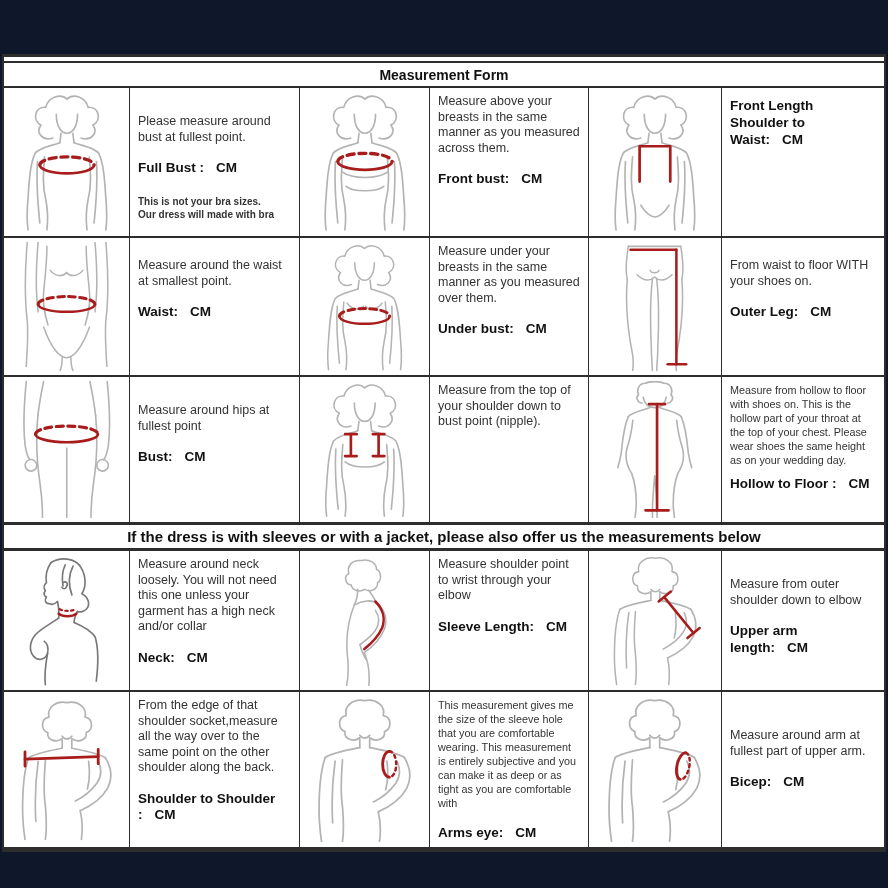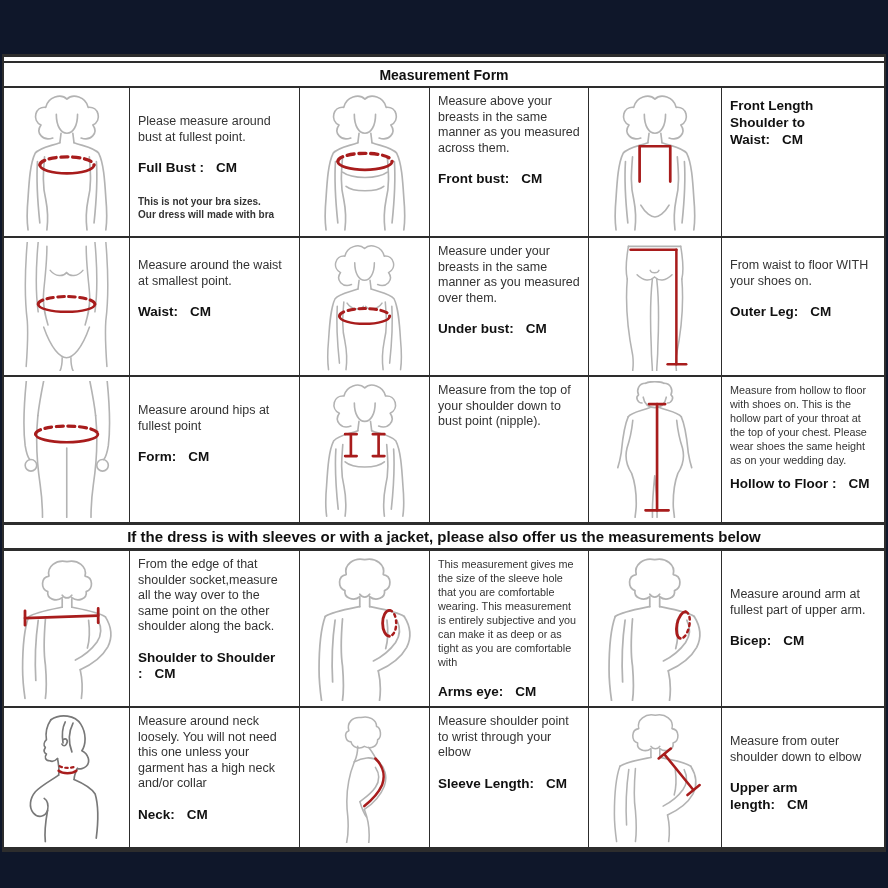--- a/index.html
+++ b/index.html
@@ -181,21 +181,21 @@
           <circle cx="81" cy="73" r="5"></circle>
           <path d="M25,30 C23,50 24,70 27,90 C29,104 29,112 29,118"></path>
           <path d="M75,30 C77,50 76,70 73,90 C71,104 71,112 71,118"></path>
           <path d="M50,58 L50,118"></path>
           <path class="rd" d="M23,46 a27,7 0 0,0 54,0"></path>
           <path class="rd dsh" d="M23,46 a27,7 0 0,1 54,0"></path>
         </svg>
       </div>
       <div class="cell txt pt1">
         <p class="desc">Measure around hips at fullest point</p>
-        <p class="label"><span>Form:</span><span class="unit">CM</span></p>
+        <p class="label"><span>Bust:</span><span class="unit">CM</span></p>
       </div>
       <div class="cell fig">
         <svg viewBox="0 0 100 118">
           <use href="#g-front-woman"></use>
           <path d="M33,70 C40,76 60,76 67,70"></path>
           <path class="rd" d="M38,46 L38,65 M33,46 L43,46 M33,65 L43,65"></path>
           <path class="rd" d="M62,46 L62,65 M57,46 L67,46 M57,65 L67,65"></path>
         </svg>
       </div>
       <div class="cell txt">
@@ -217,58 +217,20 @@
         </svg>
       </div>
       <div class="cell txt">
         <p class="desc small">Measure from hollow to floor with shoes on. This is the hollow part of your throat at the top of your chest. Please wear shoes the same height as on your wedding day.</p>
         <p class="label mid"><span>Hollow to Floor :</span><span class="unit">CM</span></p>
       </div>
     </div>
 
     <div class="banner">
       <span>If the dress is with sleeves or with a jacket, please also offer us the measurements below</span>
-    </div>
-
-    <div class="mrow r4">
-      <div class="cell fig">
-        <svg viewBox="0 0 100 118">
-          <use href="#g-back-akimbo"></use>
-          <path class="rd" d="M15,50 L76,48"></path>
-          <path class="rd" d="M15,44 L15,56 M76,42 L76,54"></path>
-        </svg>
-      </div>
-      <div class="cell txt">
-        <p class="desc">From the edge of that shoulder socket,measure all the way over to the same point on the other shoulder along the back.</p>
-        <p class="label"><span>Shoulder to Shoulder :</span><span class="unit">CM</span></p>
-      </div>
-      <div class="cell fig">
-        <svg viewBox="0 0 100 118">
-          <use href="#g-back-akimbo"></use>
-          <path class="rd" d="M70,44 a5.5,10.5 0 0,0 0,21"></path>
-          <path class="rd dot" d="M70,44 a5.5,10.5 0 0,1 0,21"></path>
-        </svg>
-      </div>
-      <div class="cell txt">
-        <p class="desc small">This measurement gives me the size of the sleeve hole that you are comfortable wearing. This measurement is entirely subjective and you can make it as deep or as tight as you are comfortable with</p>
-        <p class="label"><span>Arms eye:</span><span class="unit">CM</span></p>
-      </div>
-      <div class="cell fig">
-        <svg viewBox="0 0 100 118">
-          <use href="#g-back-akimbo"></use>
-          <g transform="rotate(12 73 56)">
-            <path class="rd" d="M73,45 a5,11 0 0,0 0,22"></path>
-            <path class="rd dot" d="M73,45 a5,11 0 0,1 0,22"></path>
-          </g>
-        </svg>
-      </div>
-      <div class="cell txt pt3">
-        <p class="desc">Measure around arm at fullest part of upper arm.</p>
-        <p class="label"><span>Bicep:</span><span class="unit">CM</span></p>
-      </div>
     </div>
 
     <div class="mrow r5">
       <div class="cell fig">
         <svg viewBox="0 0 100 118">
           <g class="ink">
             <path d="M36,7 C45,1 58,3 63,11 C68,19 68,29 64,35 C70,38 72,45 68,49 C66,51 62,52 60,51"></path>
             <path d="M36,7 C32,13 31,19 32,25 C30,27 29,30 31,32 C29,35 30,37 32,38 C30,41 31,44 35,44 C37,45 40,44 42,42"></path>
             <path d="M47,25 C50,23 52,26 50,29 C49,31 47,31 46,29"></path>
             <path d="M56,10 C52,18 52,28 55,36 M49,9 C46,15 46,22 47,28"></path>
@@ -308,14 +270,52 @@
           <path class="rd" d="M58,38 L84,70"></path>
           <path class="rd" d="M53,42 L64,33 M79,75 L90,66"></path>
         </svg>
       </div>
       <div class="cell txt pt1">
         <p class="desc">Measure from outer shoulder down to elbow</p>
         <p class="label"><span>Upper arm length:</span><span class="unit">CM</span></p>
       </div>
     </div>
 
+    <div class="mrow r4">
+      <div class="cell fig">
+        <svg viewBox="0 0 100 118">
+          <use href="#g-back-akimbo"></use>
+          <path class="rd" d="M15,50 L76,48"></path>
+          <path class="rd" d="M15,44 L15,56 M76,42 L76,54"></path>
+        </svg>
+      </div>
+      <div class="cell txt">
+        <p class="desc">From the edge of that shoulder socket,measure all the way over to the same point on the other shoulder along the back.</p>
+        <p class="label"><span>Shoulder to Shoulder :</span><span class="unit">CM</span></p>
+      </div>
+      <div class="cell fig">
+        <svg viewBox="0 0 100 118">
+          <use href="#g-back-akimbo"></use>
+          <path class="rd" d="M70,44 a5.5,10.5 0 0,0 0,21"></path>
+          <path class="rd dot" d="M70,44 a5.5,10.5 0 0,1 0,21"></path>
+        </svg>
+      </div>
+      <div class="cell txt">
+        <p class="desc small">This measurement gives me the size of the sleeve hole that you are comfortable wearing. This measurement is entirely subjective and you can make it as deep or as tight as you are comfortable with</p>
+        <p class="label"><span>Arms eye:</span><span class="unit">CM</span></p>
+      </div>
+      <div class="cell fig">
+        <svg viewBox="0 0 100 118">
+          <use href="#g-back-akimbo"></use>
+          <g transform="rotate(12 73 56)">
+            <path class="rd" d="M73,45 a5,11 0 0,0 0,22"></path>
+            <path class="rd dot" d="M73,45 a5,11 0 0,1 0,22"></path>
+          </g>
+        </svg>
+      </div>
+      <div class="cell txt pt3">
+        <p class="desc">Measure around arm at fullest part of upper arm.</p>
+        <p class="label"><span>Bicep:</span><span class="unit">CM</span></p>
+      </div>
+    </div>
+
   </div>
 </div>
 
 </body></html>

